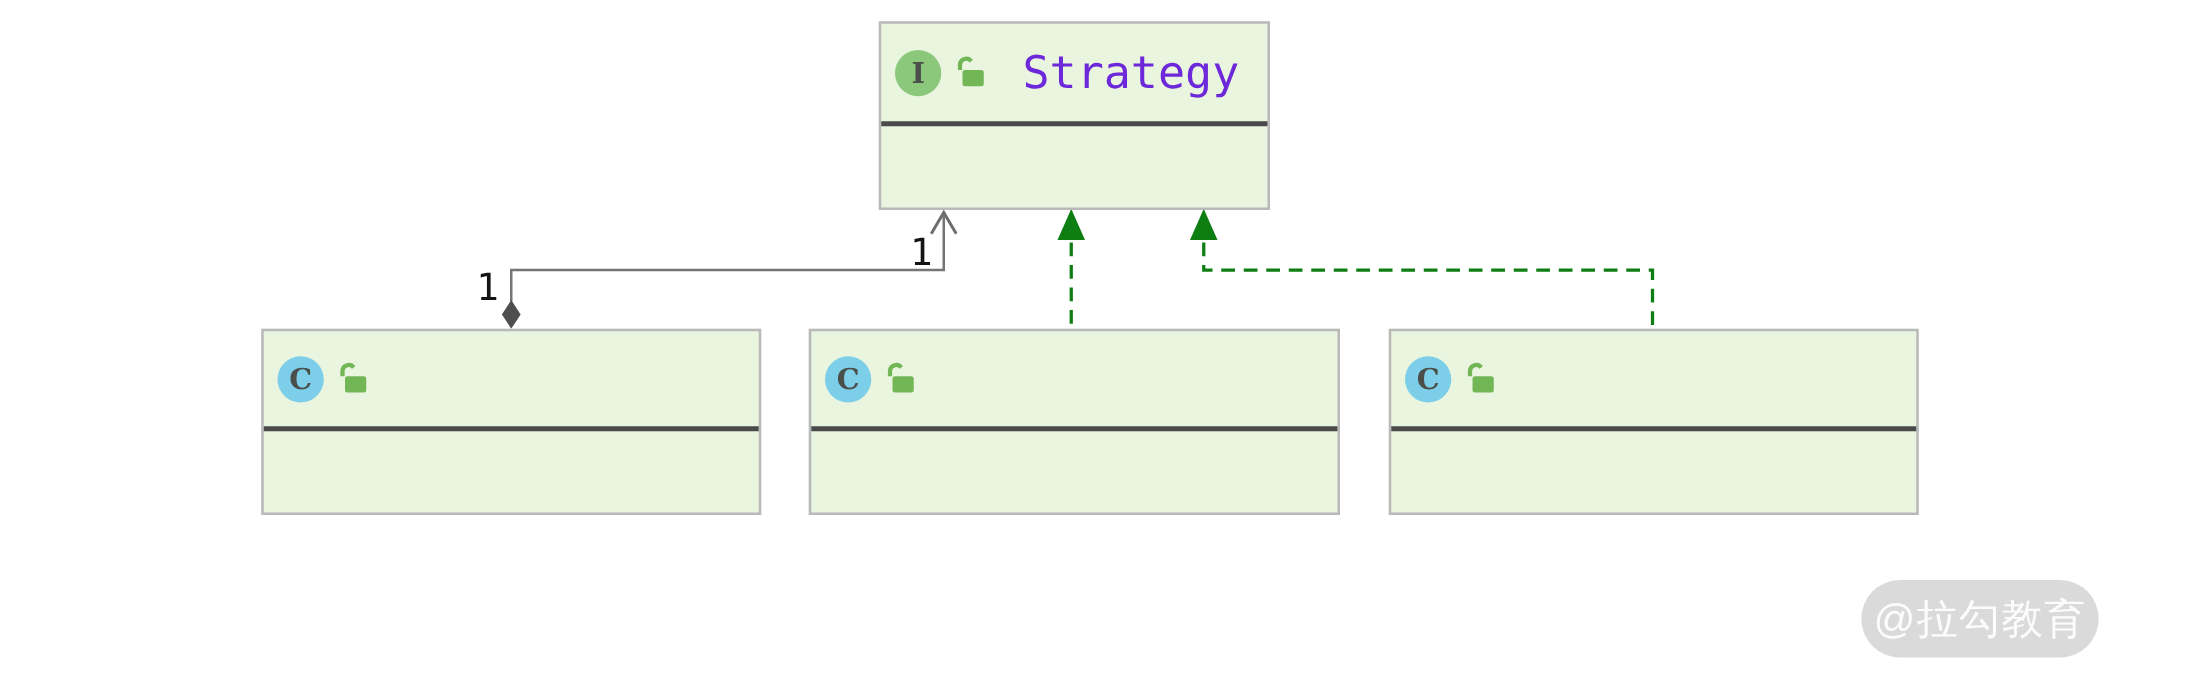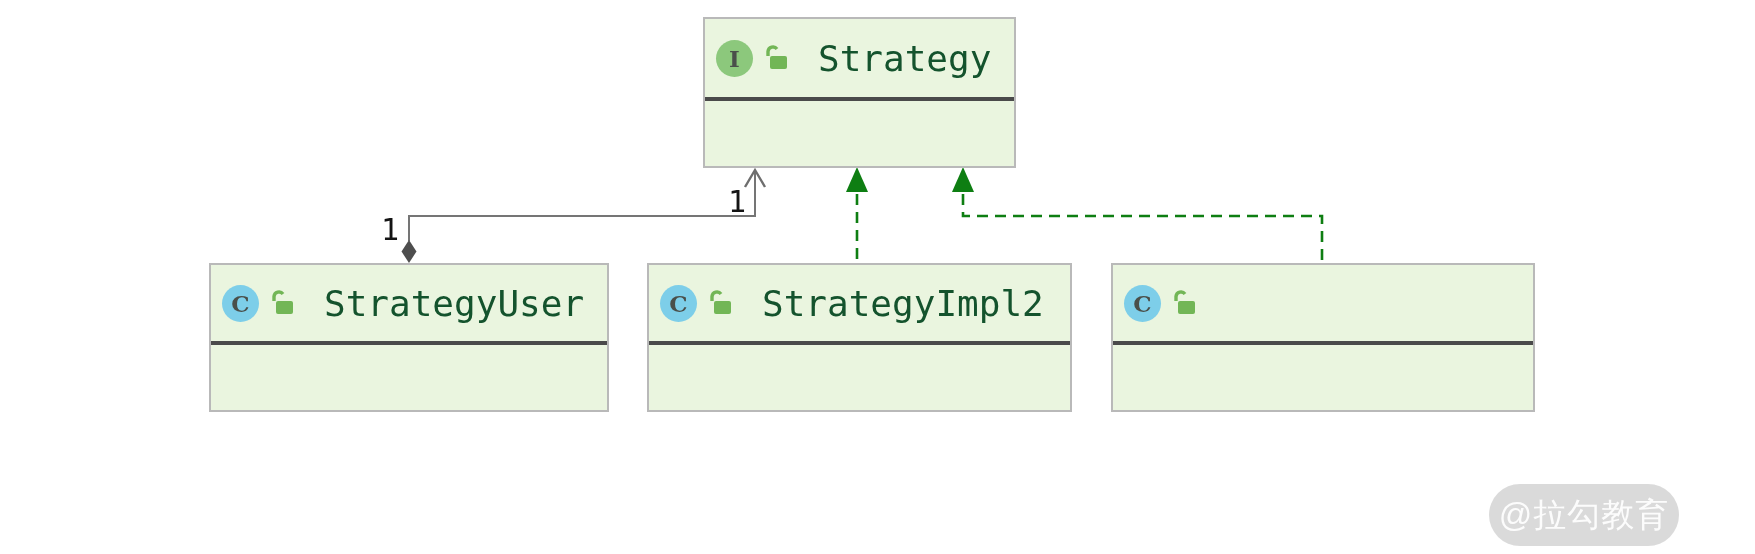--- a/index.html
+++ b/index.html
@@ -41,35 +41,34 @@
     color: #4A4F4A;
     flex: 0 0 auto;
   }
   .badge.interface { background: #8CC87C; }
   .badge.class     { background: #7DCEE9; }
   .lock-icon { margin-left: 8px; flex: 0 0 auto; }
   .cls-name {
     margin-left: 27px;
     font-family: "DejaVu Sans Mono", monospace;
     font-size: 36px;
-    color: #14532d;
+    color: #6d28d9;
     white-space: nowrap;
   }
   .sep { height: 4px; background: #4A4A4A; width: 100%; }
   .members { width: 100%; }
   .watermark {
     position: absolute;
     left: 1489px; top: 464px;
     width: 190px; height: 62px;
     border-radius: 31px;
     background: rgba(158, 158, 158, 0.38);
     display: flex;
     align-items: center;
     justify-content: center;
-    margin-top: 20px;
   }
   .watermark-text {
     font-family: "Liberation Sans", sans-serif;
     font-size: 33px;
     color: rgba(255, 255, 255, 0.92);
     letter-spacing: 1px;
     white-space: nowrap;
   }
   .mult-label {
     font-family: "DejaVu Sans Mono", monospace;
@@ -116,34 +115,32 @@
     <div class="members"></div>
   </div>
 
   <div class="uml-node node-row2" style="left:209px; top:263px; width:400px; height:149px;">
     <div class="title-row">
       <span class="badge class">C</span>
       <svg class="lock-icon" width="30" height="30" viewBox="0 0 30 30">
         <path d="M7,13 L7,8.5 A5,5 0 0 1 16,6" fill="none" stroke="#72B656" stroke-width="3.4"></path>
         <rect x="9" y="13" width="17" height="13" rx="2" fill="#72B656"></rect>
       </svg>
-      <span class="cls-name">StrategyUser</span>
     </div>
     <div class="sep"></div>
     <div class="members"></div>
   </div>
 
   <div class="uml-node node-row2" style="left:647px; top:263px; width:425px; height:149px;">
     <div class="title-row">
       <span class="badge class">C</span>
       <svg class="lock-icon" width="30" height="30" viewBox="0 0 30 30">
         <path d="M7,13 L7,8.5 A5,5 0 0 1 16,6" fill="none" stroke="#72B656" stroke-width="3.4"></path>
         <rect x="9" y="13" width="17" height="13" rx="2" fill="#72B656"></rect>
       </svg>
-      <span class="cls-name">StrategyImpl2</span>
     </div>
     <div class="sep"></div>
     <div class="members"></div>
   </div>
 
   <div class="uml-node node-row2" style="left:1111px; top:263px; width:424px; height:149px;">
     <div class="title-row">
       <span class="badge class">C</span>
       <svg class="lock-icon" width="30" height="30" viewBox="0 0 30 30">
         <path d="M7,13 L7,8.5 A5,5 0 0 1 16,6" fill="none" stroke="#72B656" stroke-width="3.4"></path>

